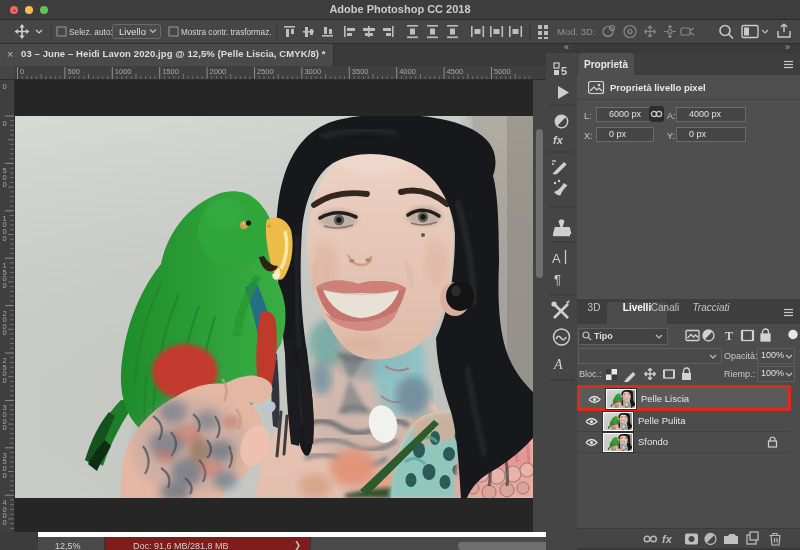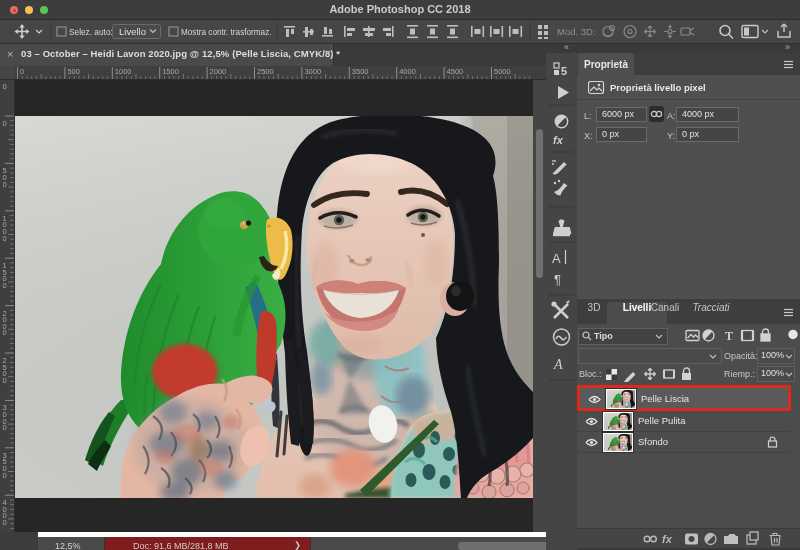--- a/index.html
+++ b/index.html
@@ -40,21 +40,21 @@
   #dock{left:546px;top:44px;width:254px;height:506px;background:#3c3c3c;}
   #collapsebar{position:absolute;left:0;top:0;width:254px;height:9px;background:#3a3a3a;}
   #iconstrip{position:absolute;left:0;top:9px;width:31px;height:497px;background:#454545;border-right:1px solid #333333;}
   #panels{position:absolute;left:31px;top:9px;width:223px;height:497px;background:#3e3e3e;}
   
   #prop-tabbar{position:absolute;left:0;top:0;width:223px;height:22px;background:#3e3e3e;}
   #prop-tab{position:absolute;left:1px;top:0px;width:56px;height:22px;background:#4f4f4f;
      border-radius:3px 3px 0 0;color:#e8e8e8;font-size:10px;font-weight:bold;text-align:center;line-height:23px;}
   #prop-body{position:absolute;left:0;top:22px;width:223px;height:228px;background:#4f4f4f;}
   .inbox{position:absolute;height:13px;background:#454545;border:1px solid #6a6a6a;color:#e2e2e2;
-     font-size:9px;line-height:13px;padding-left:5px;}
+     font-size:9px;line-height:13px;padding-left:12px;}
   .plabel{position:absolute;font-size:9px;color:#c4c4c4;}
   
   #lay-tabbar{position:absolute;left:0;top:246px;width:223px;height:25px;background:#3e3e3e;}
   #lay-body{position:absolute;left:0;top:271px;width:223px;height:226px;background:#4c4c4c;}
   .ltab{position:absolute;top:3px;height:22px;font-size:10px;color:#c6c6c6;text-align:center;}
   #ltab-liv{background:#4c4c4c;border-radius:3px 3px 0 0;color:#ffffff;font-weight:bold;}
   .row{position:absolute;left:0;width:214px;}
   .laytext{position:absolute;font-size:9.5px;color:#e6e6e6;}
 </style>
 </head>
@@ -164,21 +164,21 @@
       <path d="M778,11 v6 h12 v-6"></path>
           <path d="M784,4 v8"></path>
           <path d="M784,4 l-3,3 M784,4 l3,3"></path>
     </g>
   </svg>
   </div>
 
   <div class="abs" id="tabbar">
     <div id="doctab">
       <span class="x">×</span>
-      <span class="t">03 – October – Heidi Lavon 2020.jpg @ 12,5% (Pelle Liscia, CMYK/8) *</span>
+      <span class="t">03 – June – Heidi Lavon 2020.jpg @ 12,5% (Pelle Liscia, CMYK/8) *</span>
     </div>
   </div>
 
   <div class="abs" id="hruler">
       <svg width="546" height="13" style="position:absolute;left:0;top:0">
 <rect x="0" y="0" width="15" height="13" fill="#464646"></rect>
 <line x1="17.5" y1="1" x2="17.5" y2="13" stroke="#8e8e8e" stroke-width="1"></line>
 <line x1="22.2" y1="10" x2="22.2" y2="13" stroke="#6e6e6e" stroke-width="1"></line>
 <line x1="27.0" y1="10" x2="27.0" y2="13" stroke="#6e6e6e" stroke-width="1"></line>
 <line x1="31.7" y1="10" x2="31.7" y2="13" stroke="#6e6e6e" stroke-width="1"></line>

